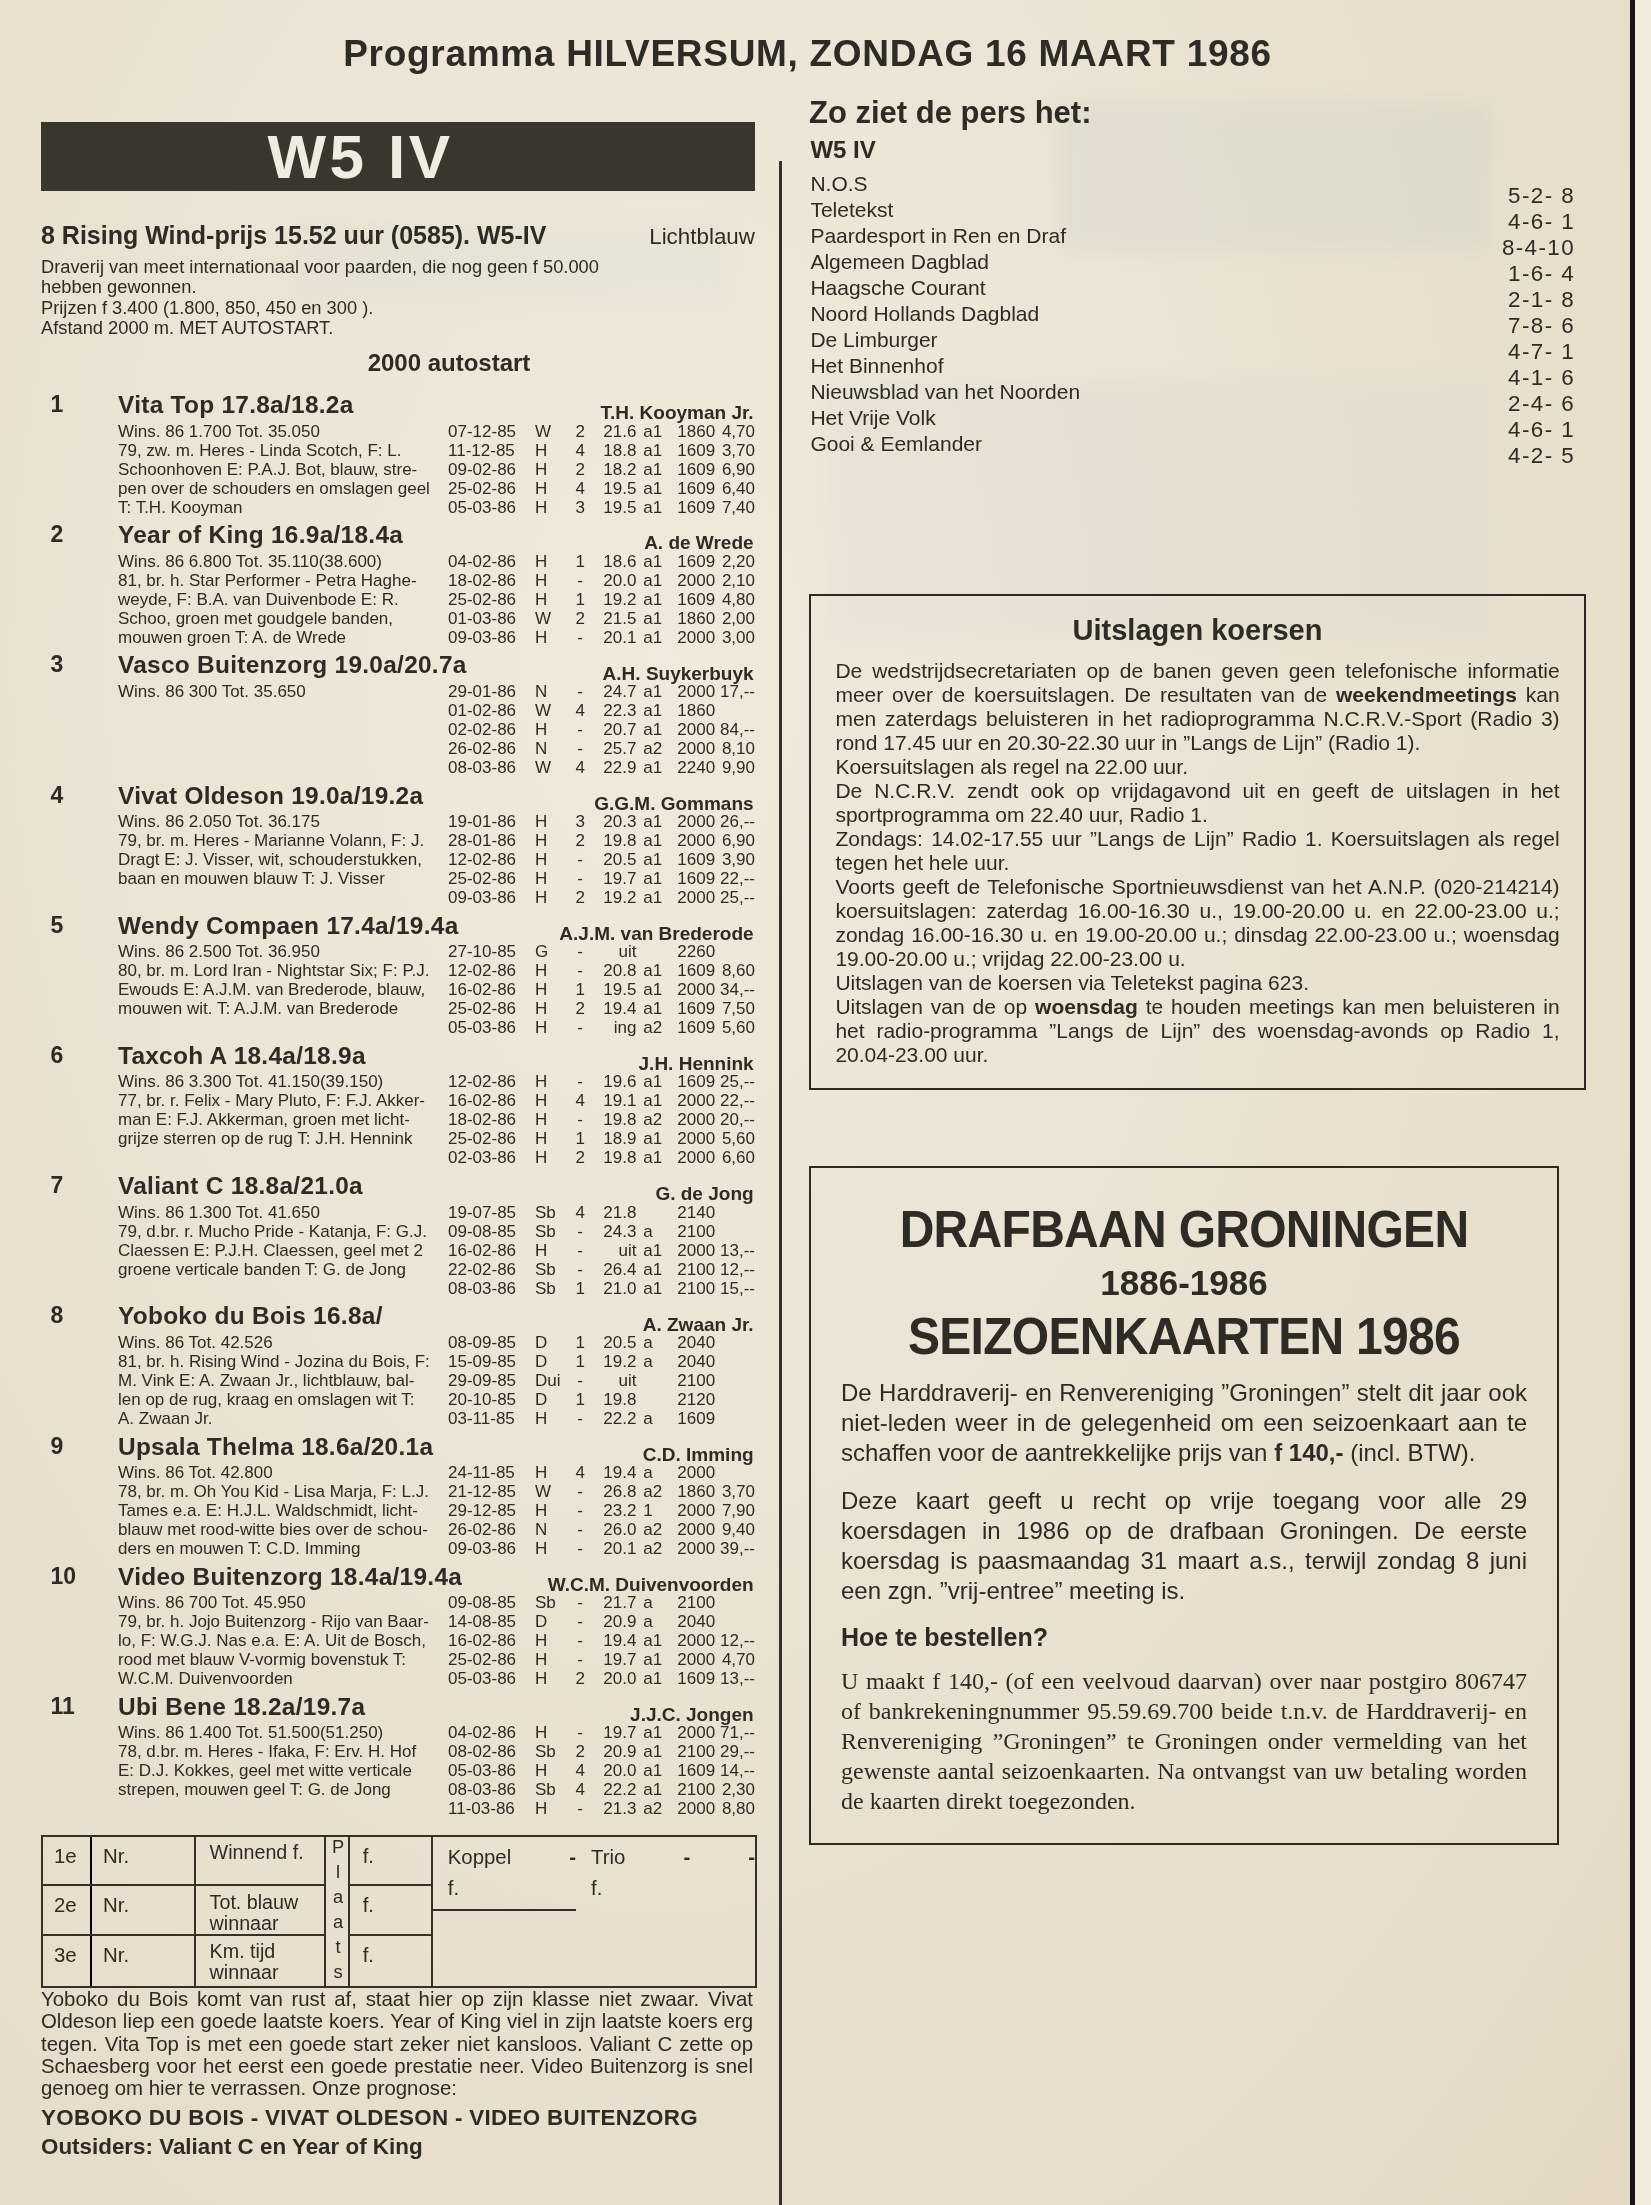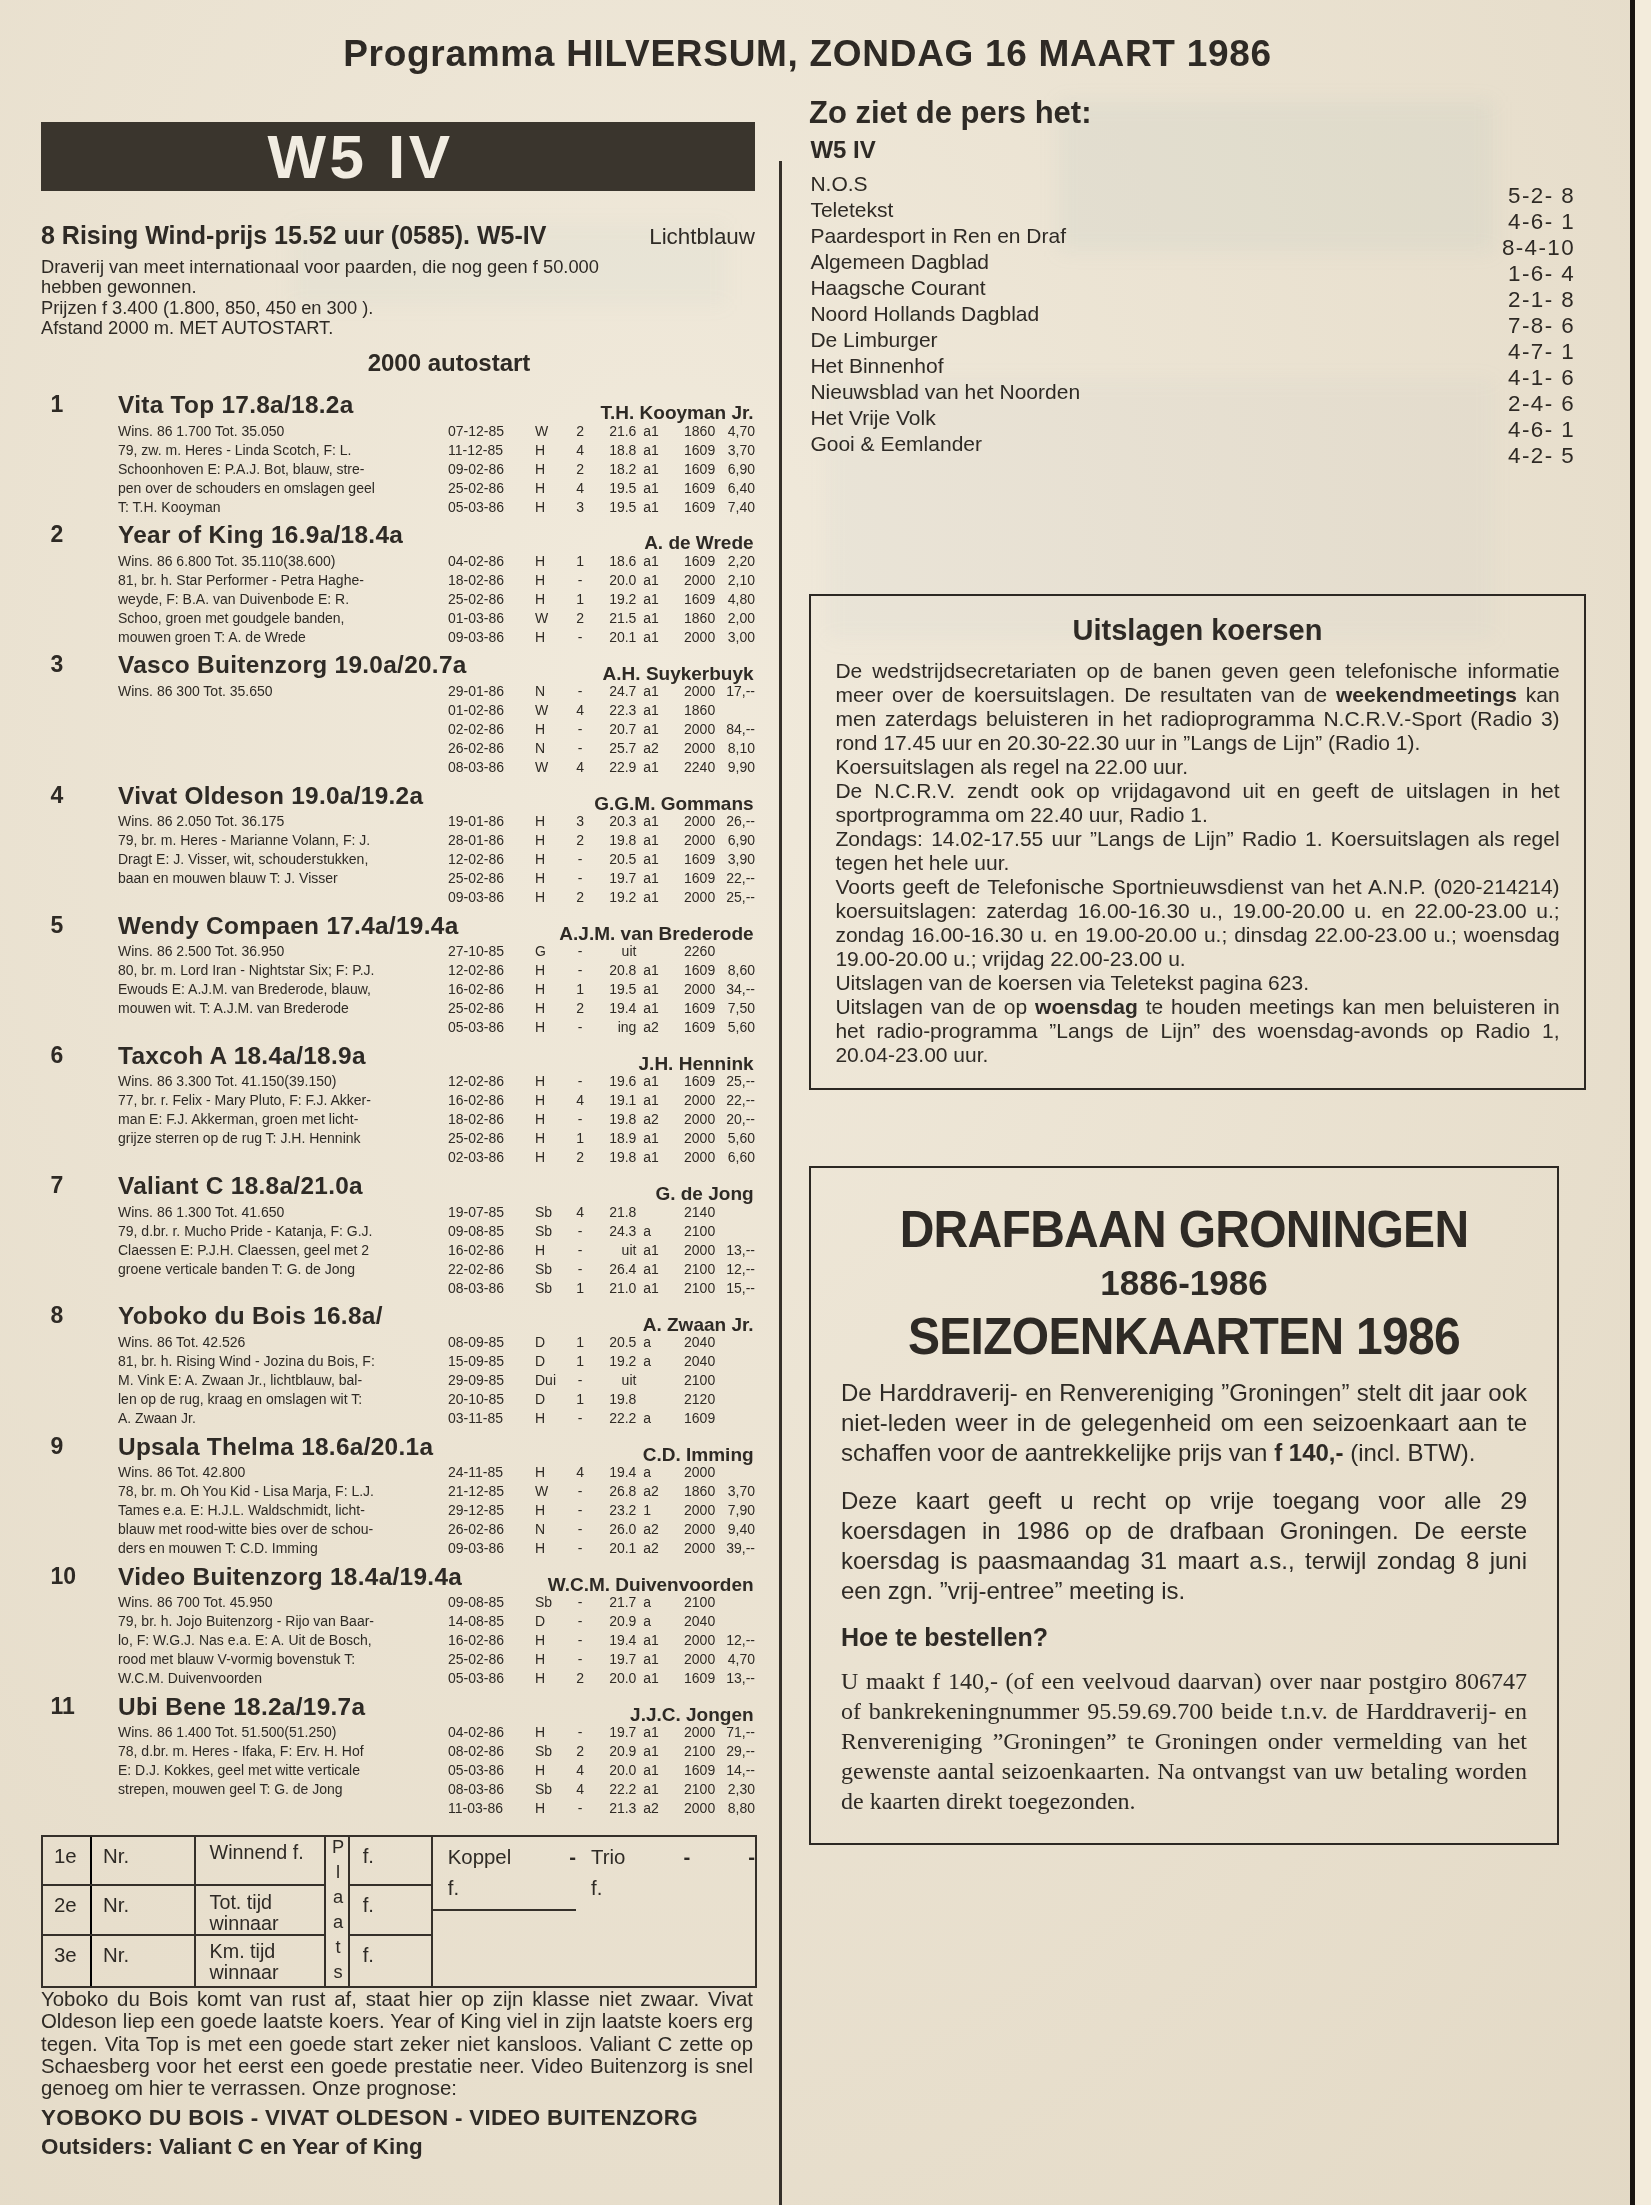--- a/index.html
+++ b/index.html
@@ -27,21 +27,21 @@
   .race-color{font-size:22.4px;}
   .race-desc{font-size:18.3px;line-height:20.4px;margin:6.8px 0 0 0;width:624px;}
   .race-desc.tight{margin:0;}
   .autostart{font-size:24px;font-weight:bold;text-align:center;padding-left:102px;margin:11px 0 13.6px 0;}
 
   .entry{margin-bottom:4.7px;}
   .entry-head{position:relative;height:30.5px;}
   .e-num{position:absolute;left:9.5px;top:0;font-size:23px;font-weight:bold;}
   .e-name{position:absolute;left:77px;top:0;font-size:24.4px;font-weight:bold;letter-spacing:0.3px;white-space:nowrap;}
   .e-driver{position:absolute;right:1.4px;bottom:-2.7px;font-size:19px;font-weight:bold;white-space:nowrap;}
-  .entry-body{display:flex;font-size:14px;line-height:19px;}
+  .entry-body{display:flex;font-size:17px;line-height:19px;}
   .e-left{margin-left:77px;width:330px;}
   .e-wins{white-space:nowrap;}
   .e-results{margin-left:auto;width:307px;}
   .r-row{display:flex;white-space:nowrap;}
   .r-date{width:87px;}
   .r-tr{width:35px;}
   .r-pos{width:20.4px;text-align:center;}
   .r-time{width:46px;text-align:right;padding-right:6.8px;}
   .r-g{width:31px;}
   .r-dist{width:41px;text-align:right;}
@@ -942,21 +942,21 @@
             <div class="bt-label">
               <div>Winnend f.</div>
               <div></div>
             </div>
           </div>
 
           <div class="bt-row">
             <div class="bt-pos">2e</div>
             <div class="bt-nr">Nr.</div>
             <div class="bt-label">
-              <div>Tot. tijd</div>
+              <div>Tot. blauw</div>
               <div>winnaar</div>
             </div>
           </div>
 
           <div class="bt-row">
             <div class="bt-pos">3e</div>
             <div class="bt-nr">Nr.</div>
             <div class="bt-label">
               <div>Km. tijd</div>
               <div>winnaar</div>

